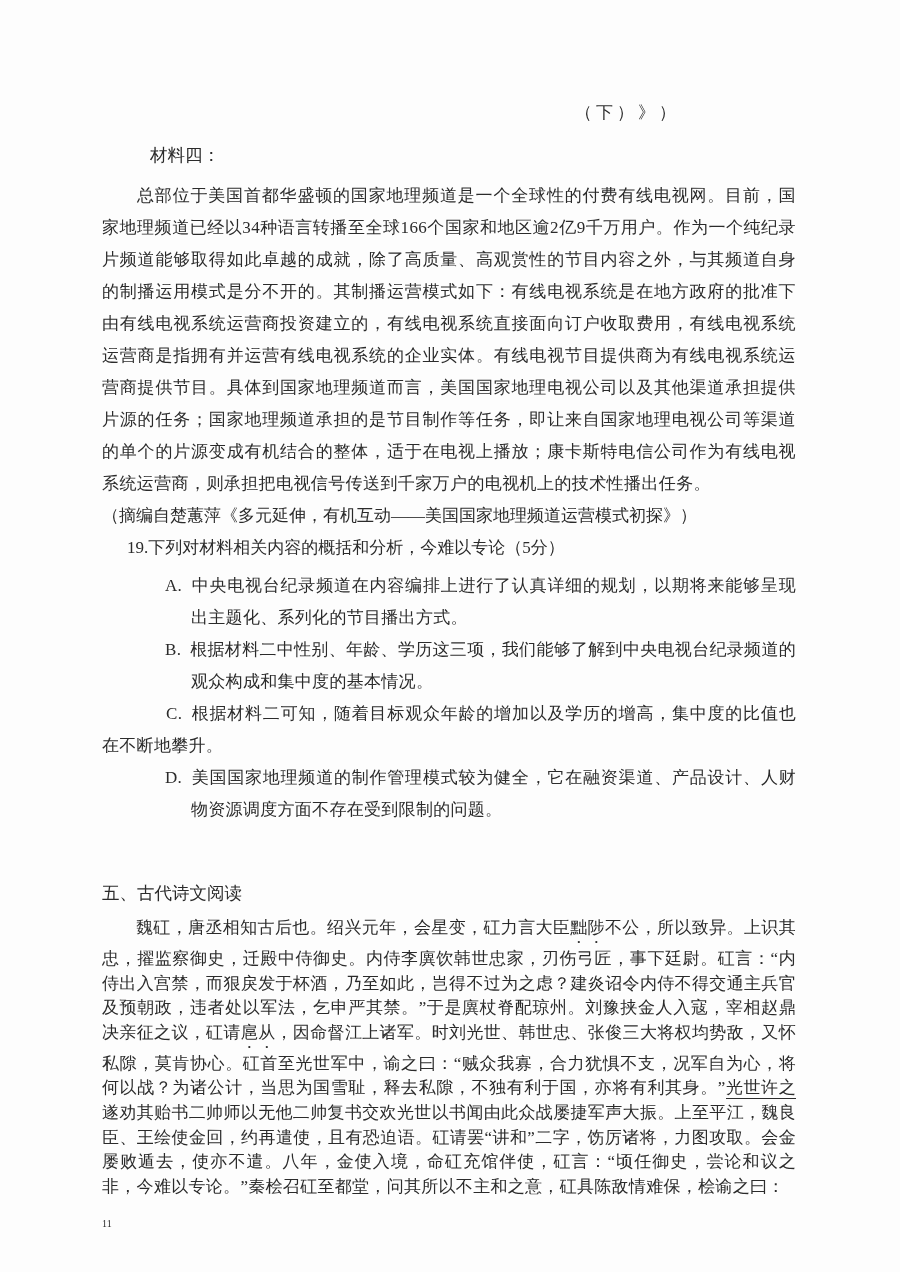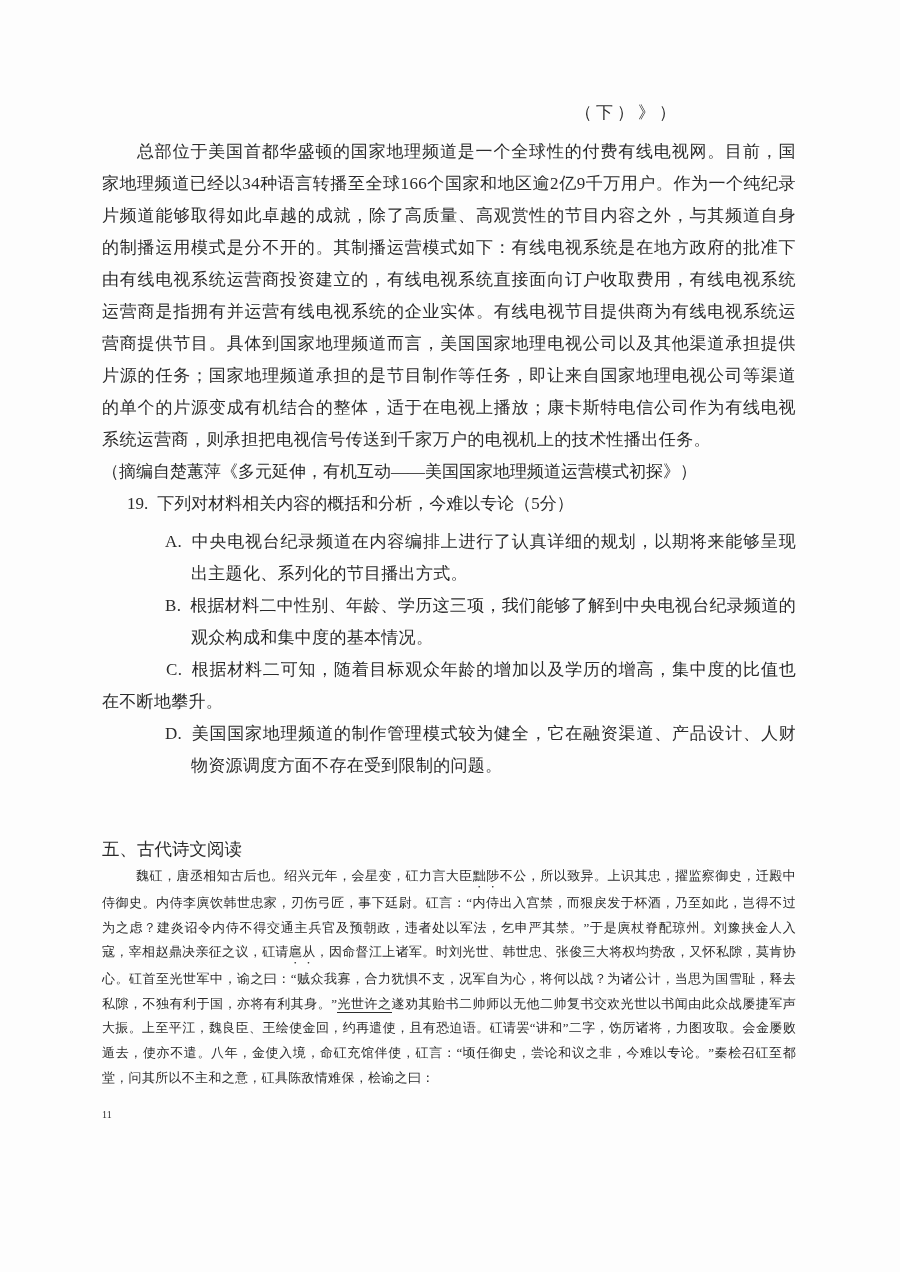--- a/index.html
+++ b/index.html
@@ -38,21 +38,21 @@
   .citation{
     font-size:17px;
     line-height:32px;
     padding-right:34px;
   }
   .q-line{
     font-size:17px;
     line-height:32px;
     padding-left:25px;
   }
-  .q-num{margin-right:9px;}
+  .q-num{}
   .options{margin-top:6px;}
   .option{
     font-size:17px;
     line-height:32px;
     text-align:justify;
     padding-left:89px;
     text-indent:-26px;
     letter-spacing:0.3px;
   }
   .option .opt-label{margin-right:9px;}
@@ -64,22 +64,22 @@
   .section-heading{
     margin-top:54px;
     font-size:17.5px;
     line-height:26px;
   }
   .section-subheading{
     font-size:17.5px;
     line-height:26px;
   }
   .passage{
-    margin-top:2px;
-    font-size:13px;
+    margin-top:10px;
+    font-size:17px;
     line-height:24.6px;
     text-align:justify;
     text-indent:34px;
     letter-spacing:0.3px;
   }
   .seg-em-dots{
     -webkit-text-emphasis:filled dot #2b2b2b;
     text-emphasis:filled dot #2b2b2b;
     -webkit-text-emphasis-position:under right;
     text-emphasis-position:under right;
@@ -94,20 +94,21 @@
     line-height:24px;
   }
 </style>
 </head>
 <body>
 
 <div class="doc">
 
   <div class="header-frag">（下）》）</div>
 
+  <div class="material-label">材料四：</div>
 
   <div class="material-para">总部位于美国首都华盛顿的国家地理频道是一个全球性的付费有线电视网。目前，国家地理频道已经以34种语言转播至全球166个国家和地区逾2亿9千万用户。作为一个纯纪录片频道能够取得如此卓越的成就，除了高质量、高观赏性的节目内容之外，与其频道自身的制播运用模式是分不开的。其制播运营模式如下：有线电视系统是在地方政府的批准下由有线电视系统运营商投资建立的，有线电视系统直接面向订户收取费用，有线电视系统运营商是指拥有并运营有线电视系统的企业实体。有线电视节目提供商为有线电视系统运营商提供节目。具体到国家地理频道而言，美国国家地理电视公司以及其他渠道承担提供片源的任务；国家地理频道承担的是节目制作等任务，即让来自国家地理电视公司等渠道的单个的片源变成有机结合的整体，适于在电视上播放；康卡斯特电信公司作为有线电视系统运营商，则承担把电视信号传送到千家万户的电视机上的技术性播出任务。</div>
 
   <div class="citation">（摘编自楚蕙萍《多元延伸，有机互动——美国国家地理频道运营模式初探》）</div>
 
   <div class="q-line">
     <span class="q-num">19.</span><span>下列对材料相关内容的概括和分析，今难以专论（5分）</span>
   </div>
 
   <div class="options">

